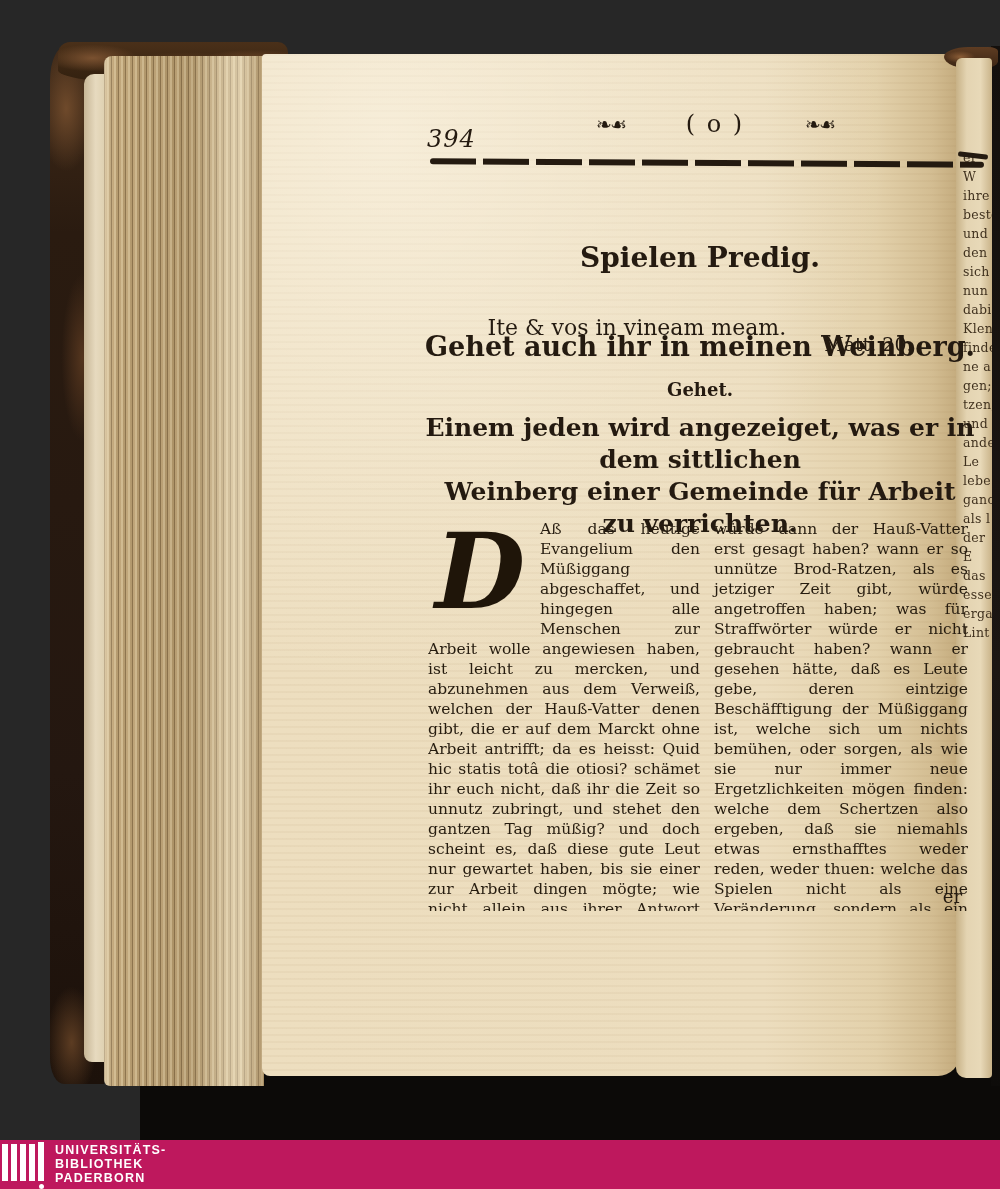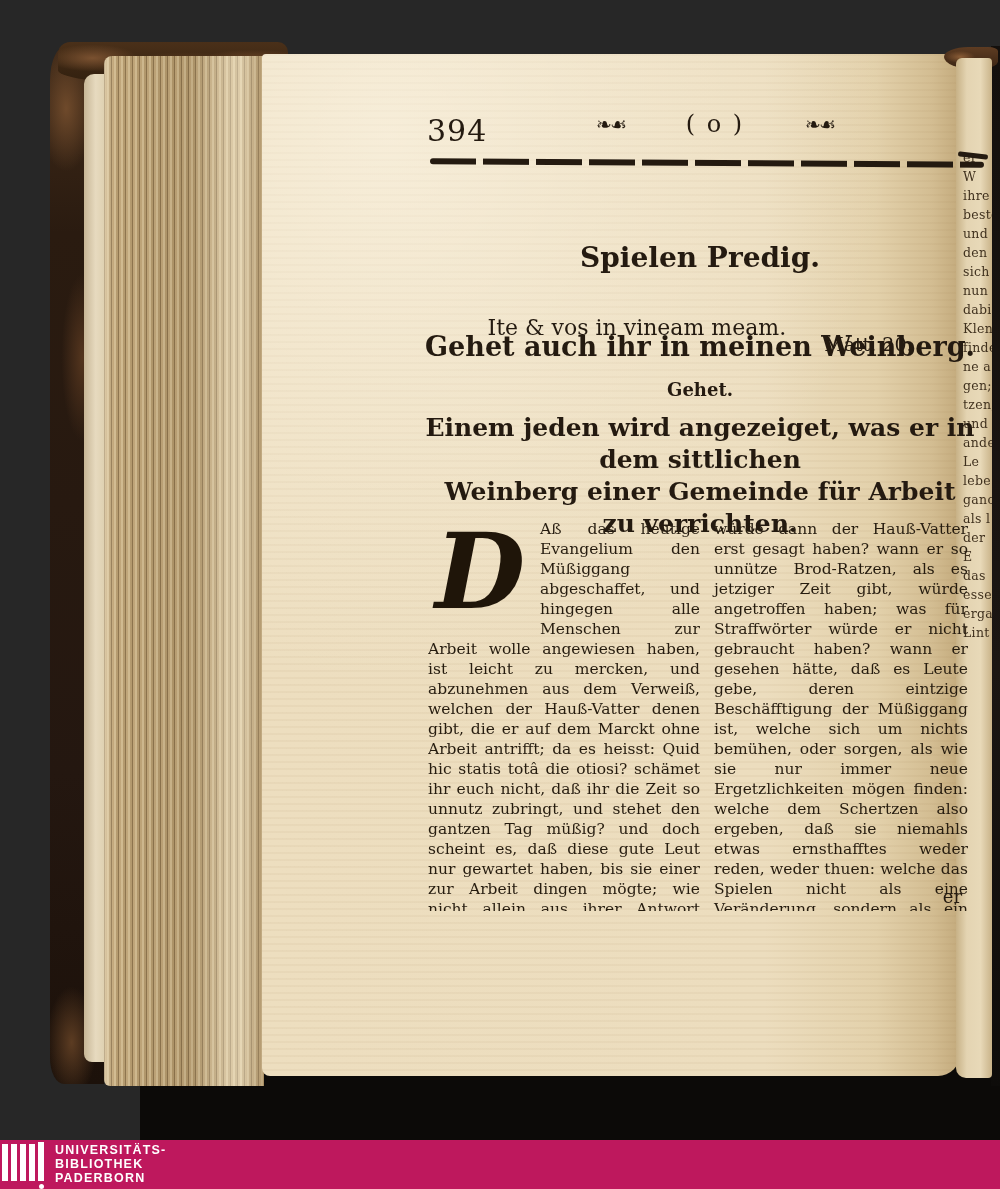--- a/index.html
+++ b/index.html
@@ -74,21 +74,21 @@
     margin:90px 0 0 7px;
     font-size:12.5px;line-height:19px;color:#40311e;
     white-space:pre-line;letter-spacing:.3px;
   }
   .sliver-dash{
     position:absolute;left:958px;top:153px;width:30px;height:5px;
     background:#241a10;transform:rotate(7deg);border-radius:2px;
   }
   
   .ink{color:#241a10;}
-  .pageno{position:absolute;left:427px;top:113px;font-size:30px;letter-spacing:1px;}
+  .pageno{position:absolute;left:427px;top:125px;font-size:24px;letter-spacing:1px;font-style:italic;}
   .ornaments{
     position:absolute;left:596px;top:110px;width:238px;
     display:flex;justify-content:space-between;align-items:center;
   }
   .ornaments .fleuron{font-size:19px;letter-spacing:-2px;}
   .ornaments .center-mark{font-size:24px;letter-spacing:2px;}
   .rule{
     position:absolute;left:430px;top:160px;width:554px;height:6px;
     background:repeating-linear-gradient(90deg,#241a10 0 46px,rgba(0,0,0,0) 46px 53px);
     transform:rotate(.35deg);border-radius:3px;

